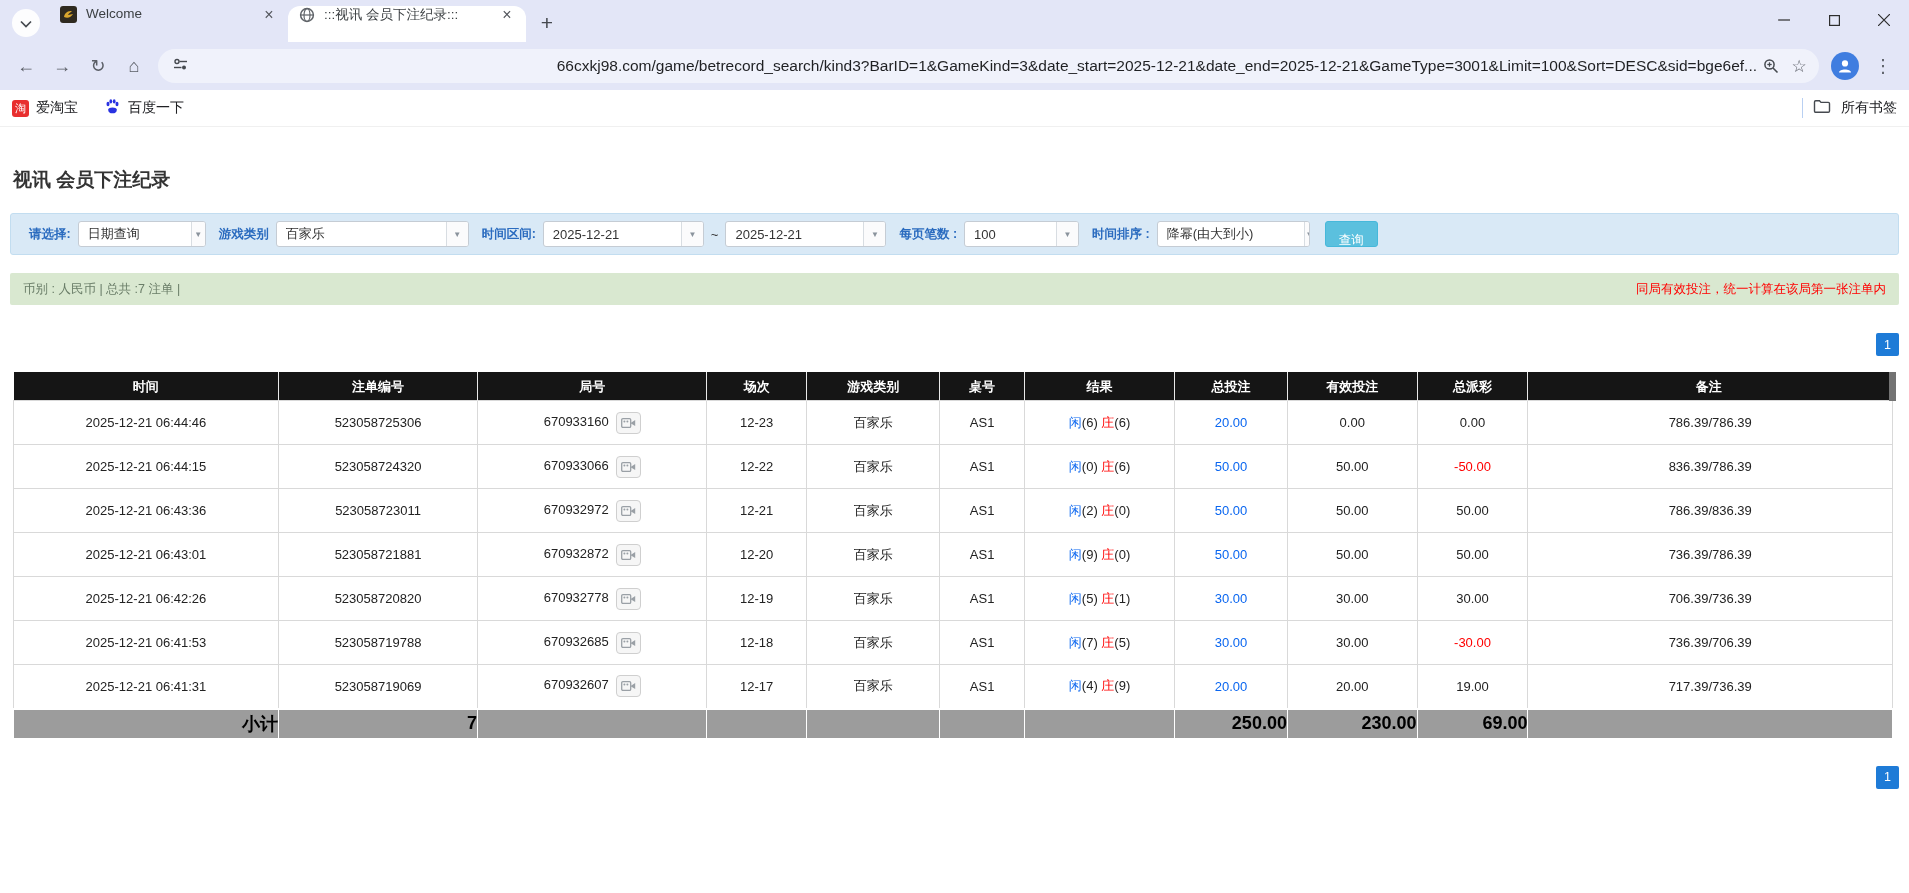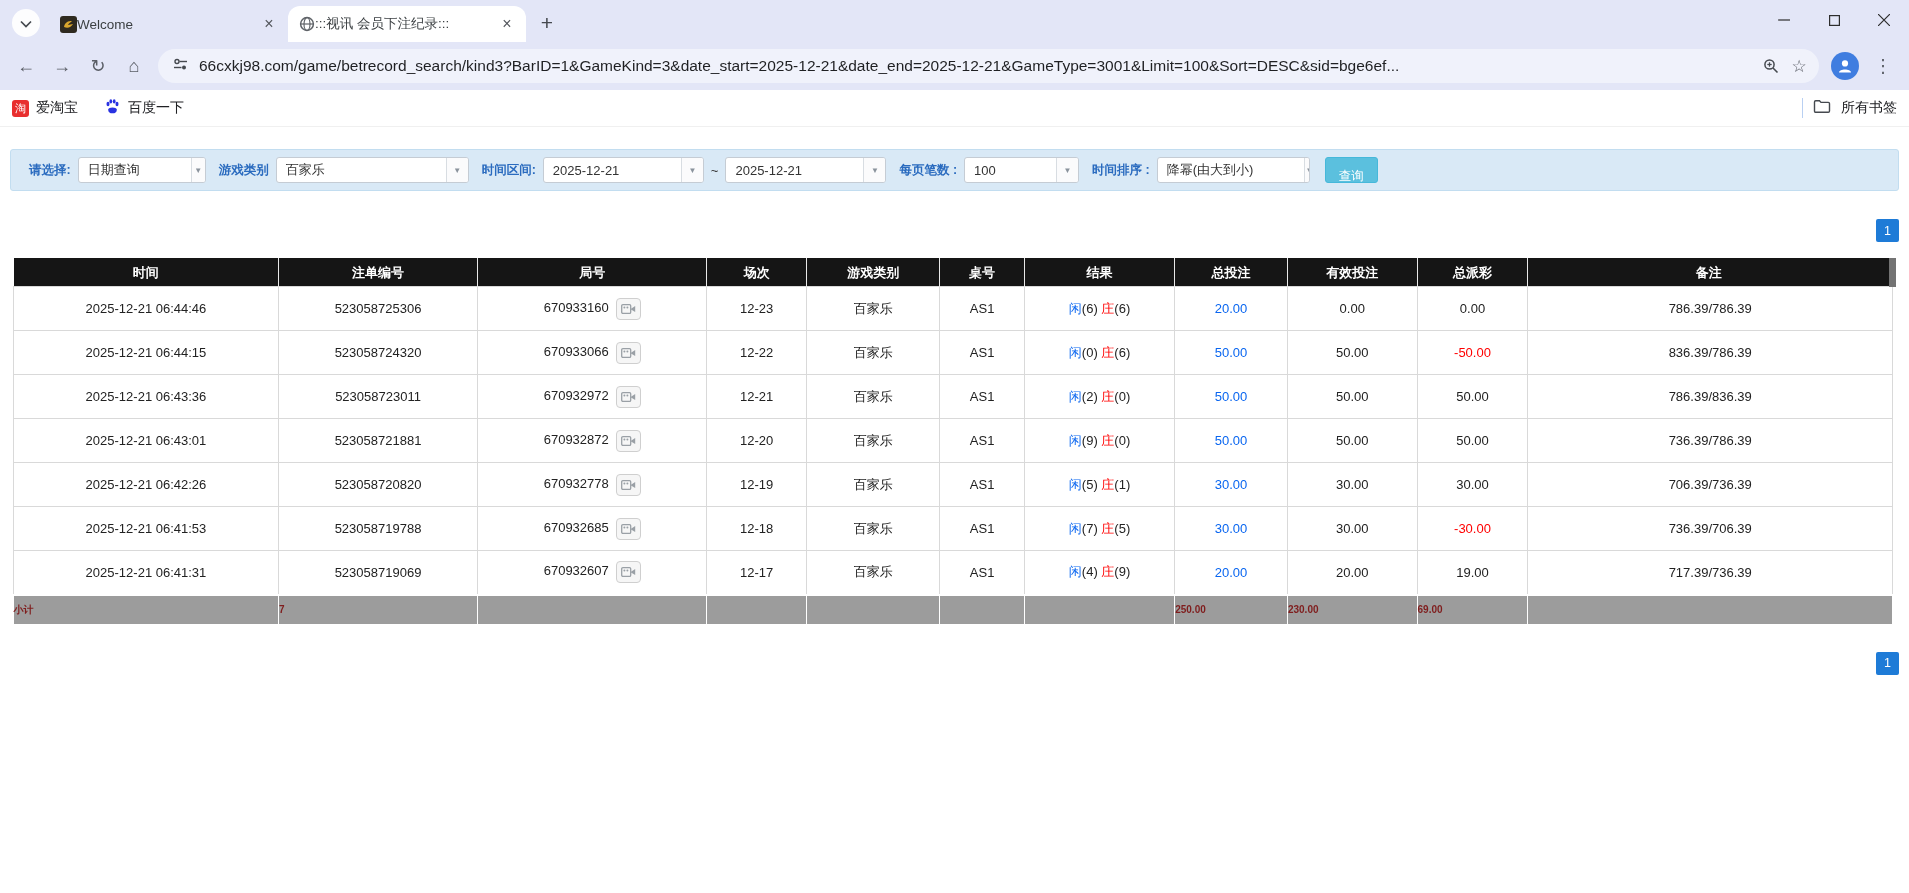--- a/index.html
+++ b/index.html
@@ -4,38 +4,38 @@
 <style>
   * { margin:0; padding:0; box-sizing:border-box; }
   html,body { width:1909px; height:893px; overflow:hidden; background:#fff;
     font-family:"Liberation Sans","DejaVu Sans",sans-serif; }
 
   
   .chrome { background:#e3e6f7; }
   .tabstrip { height:42px; display:flex; align-items:flex-end; padding-left:8px; position:relative; }
   .tab-search-btn { width:28px; height:28px; border-radius:14px; background:#fdfdfe; margin:0 10px 5px 4px;
     display:flex; align-items:center; justify-content:center; color:#45494f; cursor:pointer; }
-  .tab { height:36px; width:238px; border-radius:12px 12px 0 0; display:flex; align-items:center;
-    padding:0 10px; font-size:13.5px; color:#3c4043; }
+  .tab { height:36px; width:238px; border-radius:12px 12px 0 0; display:flex; 
+    padding:0 10px; font-size:13.5px; color:#3c4043; gap:9px; }
   .tab.active { background:#fff; }
   .favicon { width:17px; height:17px; flex:0 0 17px; display:flex; align-items:center; justify-content:center; }
   .favicon.dragon { background:#2f2a20; border-radius:3px; color:#d9a62e; font-size:11px; font-weight:bold; }
   .tab-label { white-space:nowrap; overflow:hidden; text-overflow:ellipsis; flex:1; }
   .tab-close { font-size:16px; color:#55585e; width:18px; height:18px; border-radius:9px; text-align:center;
     line-height:17px; cursor:pointer; flex:0 0 18px; }
   .new-tab-btn { width:30px; height:30px; margin:0 0 4px 6px; display:flex; align-items:center; justify-content:center;
     font-size:21px; color:#45494f; cursor:pointer; }
   .win-controls { position:absolute; right:0; top:0; height:40px; display:flex; }
   .win-btn { width:50px; height:100%; display:flex; align-items:center; justify-content:center; color:#2d2d2d; cursor:pointer; }
 
   .navbar { height:48px; display:flex; align-items:center; padding:0 8px; background:#e3e6f7; }
   .nav-icon { width:36px; height:36px; display:flex; align-items:center; justify-content:center;
     font-size:18px; color:#5a5e66; cursor:pointer; border-radius:18px; flex:0 0 36px; }
   .address-pill { flex:1; height:34px; background:#f0f2fb; border-radius:17px; display:flex; align-items:center;
-    padding:0 6px 0 14px; margin:0 6px; min-width:0; }
+    padding:0 6px 0 14px; margin:0 6px; min-width:0;text-align:right; }
   .url-text { font-size:15.5px; color:#1f2023; white-space:nowrap; overflow:hidden; flex:1; margin-left:10px; }
   .pill-icon { width:28px; height:28px; display:flex; align-items:center; justify-content:center;
     color:#5a5e66; font-size:17px; flex:0 0 28px; cursor:pointer; }
   .avatar { width:28px; height:28px; border-radius:14px; background:#3f7de0; display:flex; align-items:center;
     justify-content:center; margin:0 6px; flex:0 0 28px; cursor:pointer; }
 
   .bookmarks { height:37px; background:#fff; display:flex; align-items:center; padding:0 12px;
     font-size:14px; color:#202124; border-bottom:1px solid #f0f0f0; }
   .bm-item { display:flex; align-items:center; gap:7px; margin-right:26px; cursor:pointer; }
   .bm-ico-taobao { width:17px; height:17px; background:#e82f2f; border-radius:3px; color:#fff; font-size:11px;
@@ -66,21 +66,21 @@
   .pagination-row { display:flex; justify-content:flex-end; margin:28px 10px 0; }
   .page-btn { min-width:23px; height:23px; background:#1e7bd7; color:#fff; font-size:12.5px; border-radius:2px;
     display:flex; align-items:center; justify-content:center; cursor:pointer; }
 
   .table-wrap { margin:16px 13px 0; }
   table { width:100%; border-collapse:collapse; table-layout:fixed; }
   thead th { background:#151515; color:#fff; font-size:13px; font-weight:bold; height:28px;
     border-right:1px solid #e8e8e8; border-top:1px solid #151515; }
   thead th:last-child { border-right:7px solid #737373; }
   tbody td { height:44px; text-align:center; font-size:13px; color:#222; border:1px solid #d9d9d9; background:#fff; }
-  tfoot td { background:#9c9c9c; color:#7f1d1d; font-weight:bold; font-size:10px; height:29px; text-align:left;
+  tfoot td { background:#9c9c9c; color:#000000; font-weight:bold; font-size:18px; height:29px; text-align:right;
     border-right:1px solid #fff; border-top:2px solid #fff; }
   .link-blue { color:#0a66f0; cursor:pointer; }
   .neg { color:#ff0000; }
   .lbl-player { color:#0a66f0; }
   .lbl-banker { color:#ff0000; }
   .round-btn { display:inline-flex; width:25px; height:22px; border:1px solid #cfcfcf; border-radius:4px;
     background:#f6f6f6; margin-left:7px; align-items:center; justify-content:center; vertical-align:middle; cursor:pointer; }
 </style>
 </head>
 <body>
@@ -197,20 +197,21 @@
         <svg width="18" height="15" viewBox="0 0 18 15">
             <path d="M1.5 3 Q1.5 1.8 2.7 1.8 L6.5 1.8 L8 3.4 L15.3 3.4 Q16.5 3.4 16.5 4.6 L16.5 12 Q16.5 13.2 15.3 13.2 L2.7 13.2 Q1.5 13.2 1.5 12 Z" fill="none" stroke="#45494f" stroke-width="1.4"></path>
           </svg>
       </span>
       <span>所有书签</span>
     </div>
   </div>
 </div>
 
 <div>
+  <h1 class="page-title">视讯 会员下注纪录</h1>
 
   <div class="filter-bar">
     <span class="f-label">请选择:</span>
     <div class="combo" style="width:128px">
       <span class="val">日期查询</span>
       <span class="arrow">▼</span>
     </div>
 
     <span class="f-label">游戏类别</span>
     <div class="combo" style="width:193px">
@@ -237,20 +238,24 @@
 
     <span class="f-label">时间排序 :</span>
     <div class="combo" style="width:153px">
       <span class="val">降幂(由大到小)</span>
       <span class="arrow">▼</span>
     </div>
 
     <button class="search-btn">查询</button>
   </div>
 
+  <div class="summary-bar">
+    <span class="summary-left">币别 : 人民币 | 总共 :7 注单 |</span>
+    <span class="summary-right">同局有效投注，统一计算在该局第一张注单内</span>
+  </div>
 
   <div class="pagination-row">
     <div class="page-btn">1</div>
   </div>
 
   <div class="table-wrap">
     <table>
       <colgroup id="cols">
           <col style="width: 14.1%;">
           <col style="width: 10.6%;">

